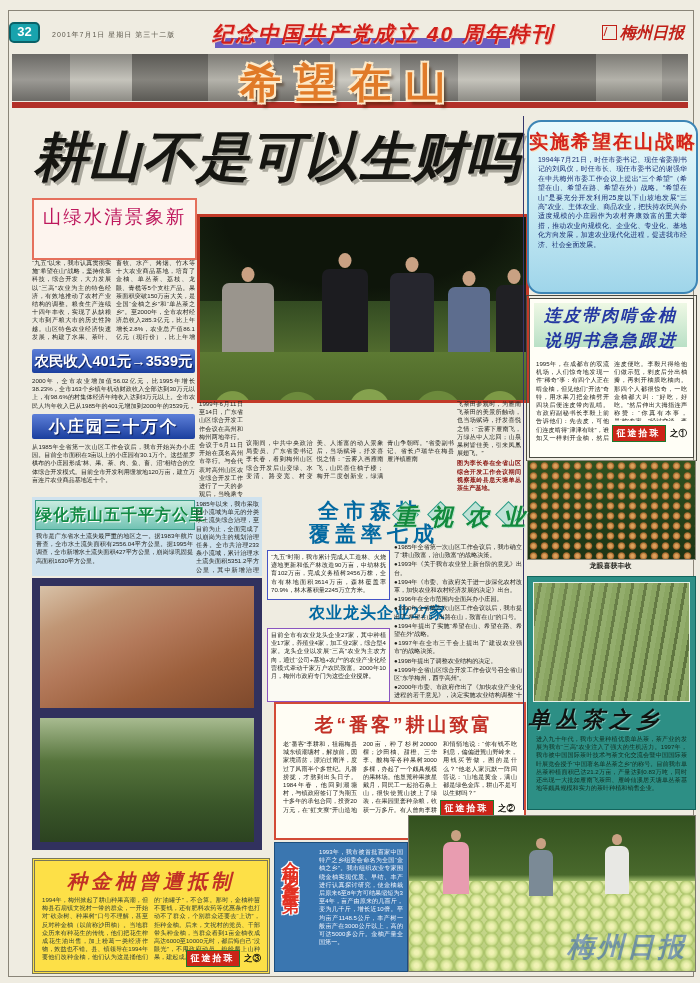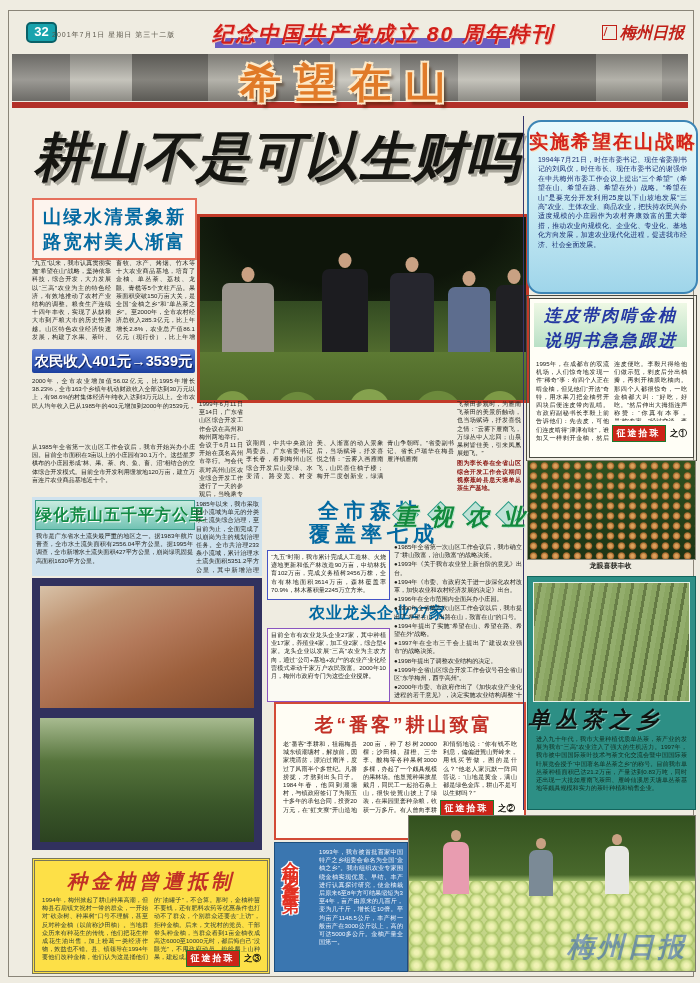--- a/index.html
+++ b/index.html
@@ -21,21 +21,21 @@
   .collage{background:repeating-linear-gradient(90deg,#8e8c86 0 58px,#bdbbb2 58px 120px,#75736c 120px 196px,#aaa89f 196px 262px,#918f88 262px 318px,#c4c2b9 318px 388px);}
   .collage:after{content:"";position:absolute;inset:0;background:linear-gradient(180deg,rgba(40,40,40,.35),rgba(255,255,255,.12) 55%,rgba(30,30,30,.3));}
   .bannertitle{font-size:41px;font-weight:900;letter-spacing:14px;color:#e07a28;z-index:3;white-space:nowrap;
     text-shadow:-2px -2px 0 #fde9c8,2px -2px 0 #fde9c8,-2px 2px 0 #fde9c8,2px 2px 0 #fde9c8,4px 5px 3px rgba(60,30,0,.55);}
   .redbar{background:#b23028;}
   
   .headline{font-weight:900;font-style:italic;font-size:53px;letter-spacing:1px;color:#151511;white-space:nowrap;
     text-shadow:3px 3px 0 #a9a79c,1px 1px 0 #6c6a60;}
   
   .ltitlebox{border:2px solid #e5705c;background:#fdf4ee;text-align:center;padding-top:4px;}
-  .ltitlebox div{color:#0369a1;font-weight:700;font-size:18.5px;letter-spacing:2px;line-height:25px;white-space:nowrap;}
+  .ltitlebox div{color:#be185d;font-weight:400;font-size:18.5px;letter-spacing:2px;line-height:25px;white-space:nowrap;}
   .bluebanner{background:linear-gradient(180deg,#5d7fd8,#1b3f9e);color:#fff;font-weight:bold;text-align:center;border-radius:2px;
     text-shadow:1px 1px 1px #0a1c55;white-space:nowrap;}
   .greensec{background:#cfe2ee;}
   .greentitle{background:linear-gradient(180deg,#c8ecdf,#72c3b4);border:1px solid #3d9d8a;color:#138a44;font-weight:900;
     font-size:16px;text-align:center;line-height:28px;letter-spacing:1px;text-shadow:1px 1px 0 #fff;white-space:nowrap;}
   .photopanel{background:#31315e;}
   .photo1{background:linear-gradient(155deg,#d8c2a8 0%,#c09675 22%,#b3795a 45%,#9c5f3c 70%,#7e492c 100%);}
   .photo2{background:linear-gradient(180deg,#a8bb90 0%,#56743c 35%,#3a5629 70%,#2b4220 100%);}
   .goldbox{background:#fde047;border:3px double #77765a;}
   .goldtitle{color:#c13026;font-weight:900;font-size:20px;letter-spacing:4px;text-align:center;font-family:"Liberation Serif",serif;font-style:italic;white-space:nowrap;}
@@ -78,43 +78,43 @@
     font-family:"Liberation Serif",serif;white-space:nowrap;text-shadow:1px 1px 0 #7fc4ba;}
   .bullet{margin-bottom:1px;}
   .vr{background:#35356a;}
 </style>
 </head>
 <body>
 
 <div class="page">
   <div class="frame"></div>
 
-  <div class="abs pagenum" style="left:26px;top:22px;width:27px;height:17px;">32</div>
+  <div class="abs pagenum" style="left:9px;top:22px;width:27px;height:17px;">32</div>
   <div class="abs dateline" style="left:52px;top:30px;">2001年7月1日  星期日  第三十二版</div>
   <div class="abs specialbar" style="left:215px;top:38px;width:295px;height:10px;"></div>
-  <div class="abs special" style="left:212px;top:20px;">纪念中国共产党成立 80 周年特刊</div>
+  <div class="abs special" style="left:212px;top:20px;">纪念中国共产党成立 40 周年特刊</div>
   <div class="abs" style="right:16px;top:23px;">
     <span class="mlogo"></span><span class="masthead">梅州日报</span>
   </div>
 
   <div class="abs collage" style="left:12px;top:54px;width:676px;height:47px;"></div>
   <div class="abs bannertitle" style="left:0;top:56px;width:700px;text-align:center;">希望在山</div>
   <div class="abs redbar" style="left:12px;top:102px;width:676px;height:6px;"></div>
 
   <div class="abs headline" style="left:34px;top:122px;">耕山不是可以生财吗</div>
 
   <div class="abs ltitlebox" style="left:32px;top:198px;width:161px;height:54px;">
     <div>山绿水清景象新</div>
-    <div>路宽村美人渐富</div>
   </div>
   <div class="abs jt t6" style="left:32px;top:259px;width:163px;height:87px;column-count:2;column-gap:5px;overflow:hidden;">“九五”以来，我市认真贯彻实施“希望在山”战略，坚持依靠科技，综合开发，大力发展以“三高”农业为主的特色经济，有效地推动了农村产业结构的调整。粮食生产连续十四年丰收，实现了从缺粮大市到产粮大市的历史性跨越。山区特色农业经济快速发展，构建了水果、茶叶、畜牧、水产、烤烟、竹木等十大农业商品基地，培育了金柚、单丛茶、荔枝、龙眼、青榄等5个支柱产品。果茶面积突破150万亩大关，是全国“金柚之乡”和“单丛茶之乡”。至2000年，全市农村经济总收入285.3亿元，比上年增长2.8%，农业总产值86.1亿元（现行价），比上年增长3.8%，农村人均收入3539元，比上年增长1.9%。全市粮经比例达65∶35，农业生产结构趋向合理。农村脱贫奔康步伐明显加快，呈现出山变绿、水变清、路变宽、村变美、人渐富的喜人景象。</div>
 
   <div class="abs bluebanner" style="left:32px;top:349px;width:163px;height:24px;font-size:14.5px;line-height:24px;">农民收入401元→3539元</div>
   <div class="abs jt t6" style="left:32px;top:377px;width:163px;height:34px;overflow:hidden;">2000年，全市农业增加值56.02亿元，比1995年增长38.23%，全市163个乡镇年机动财政收入全部达到30万元以上，有98.6%的村集体经济年纯收入达到3万元以上。全市农民人均年收入已从1985年的401元增加到2000年的3539元，增长8.825倍，如期实现了扶贫攻坚目标。兴宁、平远已全面实现脱贫。</div>
 
+  <div class="abs bluebanner" style="left:32px;top:414px;width:163px;height:25px;font-size:16.5px;line-height:25px;letter-spacing:2px;">小庄园三十万个</div>
   <div class="abs jt t6" style="left:32px;top:443px;width:163px;height:52px;overflow:hidden;">从1985年全省第一次山区工作会议后，我市开始兴办小庄园。目前全市面积在3亩以上的小庄园有30.1万个。这些星罗棋布的小庄园形成“林、果、茶、肉、鱼、畜、沼”相结合的立体综合开发模式。目前全市开发利用缓坡地120万亩，建立万亩连片农业商品基地近十个。</div>
 
   <div class="abs greensec" style="left:32px;top:497px;width:230px;height:79px;">
     <div class="abs greentitle" style="left:3px;top:3px;width:158px;height:28px;">绿化荒山五千平方公里</div>
     <div class="abs jt t6" style="left:4px;top:35px;width:157px;height:41px;overflow:hidden;">我市是广东省水土流失最严重的地区之一。据1983年航片普查，全市水土流失面积有2556.04平方公里。据1995年调查，全市新增水土流失面积427平方公里，崩岗绿巩固提高面积1630平方公里。</div>
     <div class="abs jt t6" style="left:164px;top:3px;width:63px;height:74px;overflow:hidden;">1985年以来，我市采取以小流域为单元的分类水土流失综合治理，至目前为止，全面完成了以崩岗为主的规划治理任务。全市共治理233条小流域，累计治理水土流失面积5351.2平方公里，其中新增治理2867.2平方公里，崩岗巩固提高2484平方公里。投入治理经费1896.4万元。图为荒山治理前后对比。</div>
   </div>
 
   <div class="abs photopanel" style="left:32px;top:578px;width:230px;height:272px;">
     <div class="abs photo1" style="left:8px;top:8px;width:214px;height:122px;"></div>

